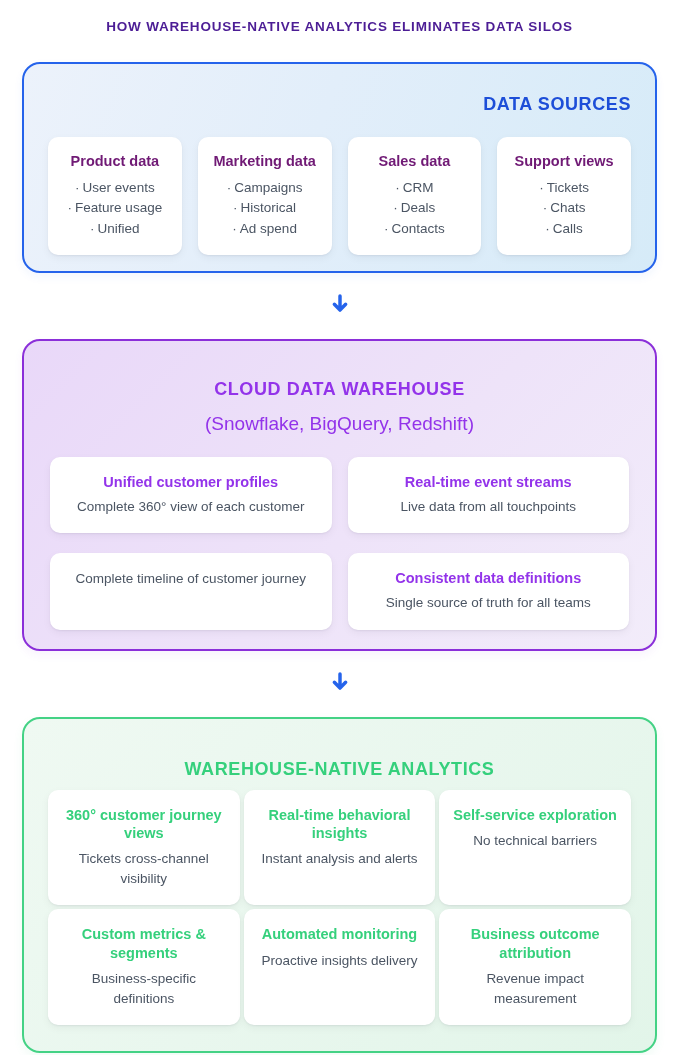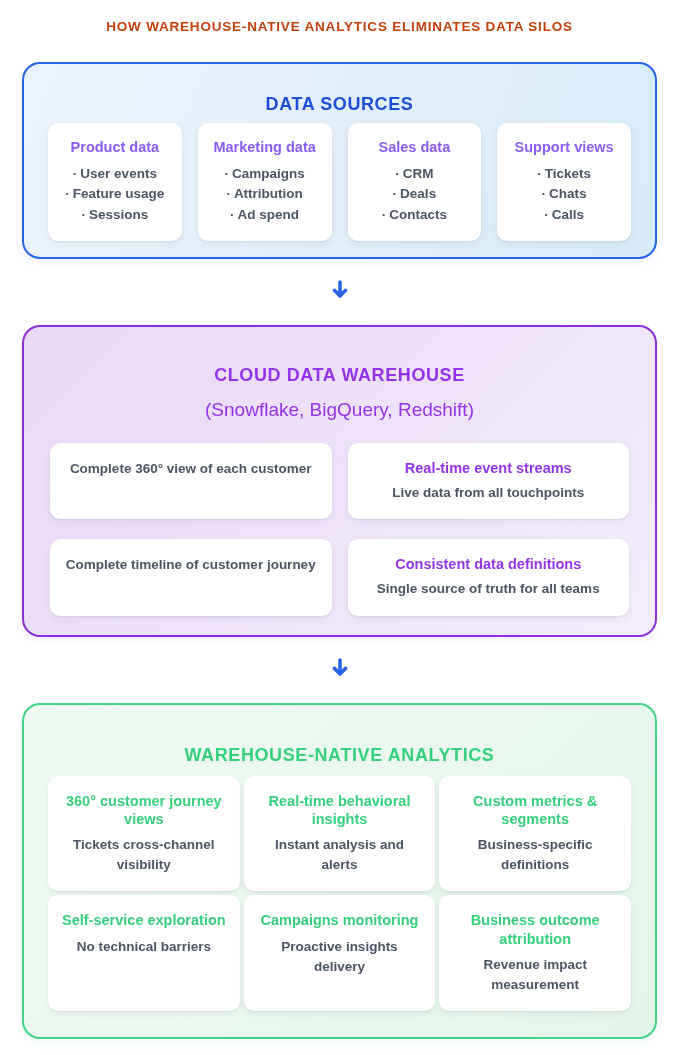--- a/index.html
+++ b/index.html
@@ -7,21 +7,21 @@
     width: 679px;
     background: #ffffff;
     font-family: "Liberation Sans", "DejaVu Sans", sans-serif;
   }
   body { height: 1055px; overflow: hidden; }
 
   .page { padding: 19px 22px 0 22px; }
 
   .page-title {
     text-align: center;
-    color: #c2410c;
+    color: #4c1d95;
     font-size: 13.5px;
     font-weight: 700;
     letter-spacing: 0.8px;
     margin-bottom: 28px;
   }
 
   .panel {
     border-radius: 18px;
     border: 2px solid;
     text-align: center;
@@ -31,21 +31,21 @@
     font-weight: 700;
     letter-spacing: 0.6px;
   }
 
   .panel-blue {
     border-color: #2563eb;
     background: linear-gradient(110deg, #ecf2fb 0%, #e2eefa 45%, #d6ebf8 100%);
     padding: 30px 24px 16px 24px;
     box-shadow: 0 4px 10px rgba(37, 99, 235, 0.06);
   }
-  .panel-blue h2 { color: #1d4ed8; margin-bottom: 8px; }
+  .panel-blue h2 { color: #1d4ed8; margin-bottom: 22px; text-align: right; }
 
   .panel-purple {
     border-color: #8b2fd9;
     background: linear-gradient(135deg, #e9d8f9 0%, #eee3f9 55%, #f2ecfa 100%);
     padding: 38px 26px 19px 26px;
     box-shadow: 0 4px 10px rgba(139, 47, 217, 0.06);
   }
   .panel-purple h2 { color: #9333ea; margin-bottom: 13px; }
   .panel-subtitle {
     color: #9333ea;
@@ -73,29 +73,28 @@
     padding: 15px 10px 16px 10px;
     box-shadow: 0 1px 2px rgba(15, 23, 42, 0.06), 0 3px 8px rgba(15, 23, 42, 0.05);
     text-align: center;
   }
   .card h3 {
     font-size: 14.5px;
     font-weight: 700;
     line-height: 1.25;
     margin-bottom: 8px;
   }
-  .panel-blue  .card h3 { color: #8b5cf6; }
+  .panel-blue  .card h3 { color: #701a75; }
   .panel-purple .card h3 { color: #9333ea; margin-bottom: 6px; }
   .panel-green .card h3 { color: #35d07c; margin-bottom: 7px; }
 
   .card .body, .card .item {
     color: #4b5563;
     font-size: 13.5px;
     line-height: 1.5;
-    font-weight: bold;
   }
   .card .item { display: block; }
   .card .bullet { margin-right: 3px; color: #4b5563; }
 
   .panel-purple .card { padding: 16px 12px; }
   .panel-green .card { padding: 16px 12px; }
 
   .arrow-wrap {
     display: flex;
     justify-content: center;
@@ -109,26 +108,26 @@
 
   <h1 class="page-title">HOW WAREHOUSE-NATIVE ANALYTICS ELIMINATES DATA SILOS</h1>
 
   <section class="panel panel-blue">
     <h2>DATA SOURCES</h2>
     <div class="cards cols-4">
         <div class="card">
           <h3>Product data</h3>
           <span class="item"><span class="bullet">·</span><span>User events</span></span>
           <span class="item"><span class="bullet">·</span><span>Feature usage</span></span>
-          <span class="item"><span class="bullet">·</span><span>Sessions</span></span>
+          <span class="item"><span class="bullet">·</span><span>Unified</span></span>
         </div>
         <div class="card">
           <h3>Marketing data</h3>
           <span class="item"><span class="bullet">·</span><span>Campaigns</span></span>
-          <span class="item"><span class="bullet">·</span><span>Attribution</span></span>
+          <span class="item"><span class="bullet">·</span><span>Historical</span></span>
           <span class="item"><span class="bullet">·</span><span>Ad spend</span></span>
         </div>
         <div class="card">
           <h3>Sales data</h3>
           <span class="item"><span class="bullet">·</span><span>CRM</span></span>
           <span class="item"><span class="bullet">·</span><span>Deals</span></span>
           <span class="item"><span class="bullet">·</span><span>Contacts</span></span>
         </div>
         <div class="card">
           <h3>Support views</h3>
@@ -145,20 +144,21 @@
         <path d="M12 4.5v12.5M6.8 12.3L12 17.6l5.2-5.3" stroke="#2563eb" stroke-width="3.2" stroke-linecap="round" stroke-linejoin="round"></path>
       </svg>
     </span>
   </div>
 
   <section class="panel panel-purple">
     <h2>CLOUD DATA WAREHOUSE</h2>
     <div class="panel-subtitle">(Snowflake, BigQuery, Redshift)</div>
     <div class="cards cols-2">
         <div class="card">
+          <h3>Unified customer profiles</h3>
           <div class="body">Complete 360° view of each customer</div>
         </div>
         <div class="card">
           <h3>Real-time event streams</h3>
           <div class="body">Live data from all touchpoints</div>
         </div>
         <div class="card">
           <div class="body">Complete timeline of customer journey</div>
         </div>
         <div class="card">
@@ -181,29 +181,29 @@
     <div class="cards cols-3">
         <div class="card">
           <h3>360° customer journey views</h3>
           <div class="body">Tickets cross-channel visibility</div>
         </div>
         <div class="card">
           <h3>Real-time behavioral insights</h3>
           <div class="body">Instant analysis and alerts</div>
         </div>
         <div class="card">
+          <h3>Self-service exploration</h3>
+          <div class="body">No technical barriers</div>
+        </div>
+        <div class="card">
           <h3>Custom metrics &amp; segments</h3>
           <div class="body">Business-specific definitions</div>
         </div>
         <div class="card">
-          <h3>Self-service exploration</h3>
-          <div class="body">No technical barriers</div>
-        </div>
-        <div class="card">
-          <h3>Campaigns monitoring</h3>
+          <h3>Automated monitoring</h3>
           <div class="body">Proactive insights delivery</div>
         </div>
         <div class="card">
           <h3>Business outcome attribution</h3>
           <div class="body">Revenue impact measurement</div>
         </div>
       </div>
   </section>
 
 </div>

